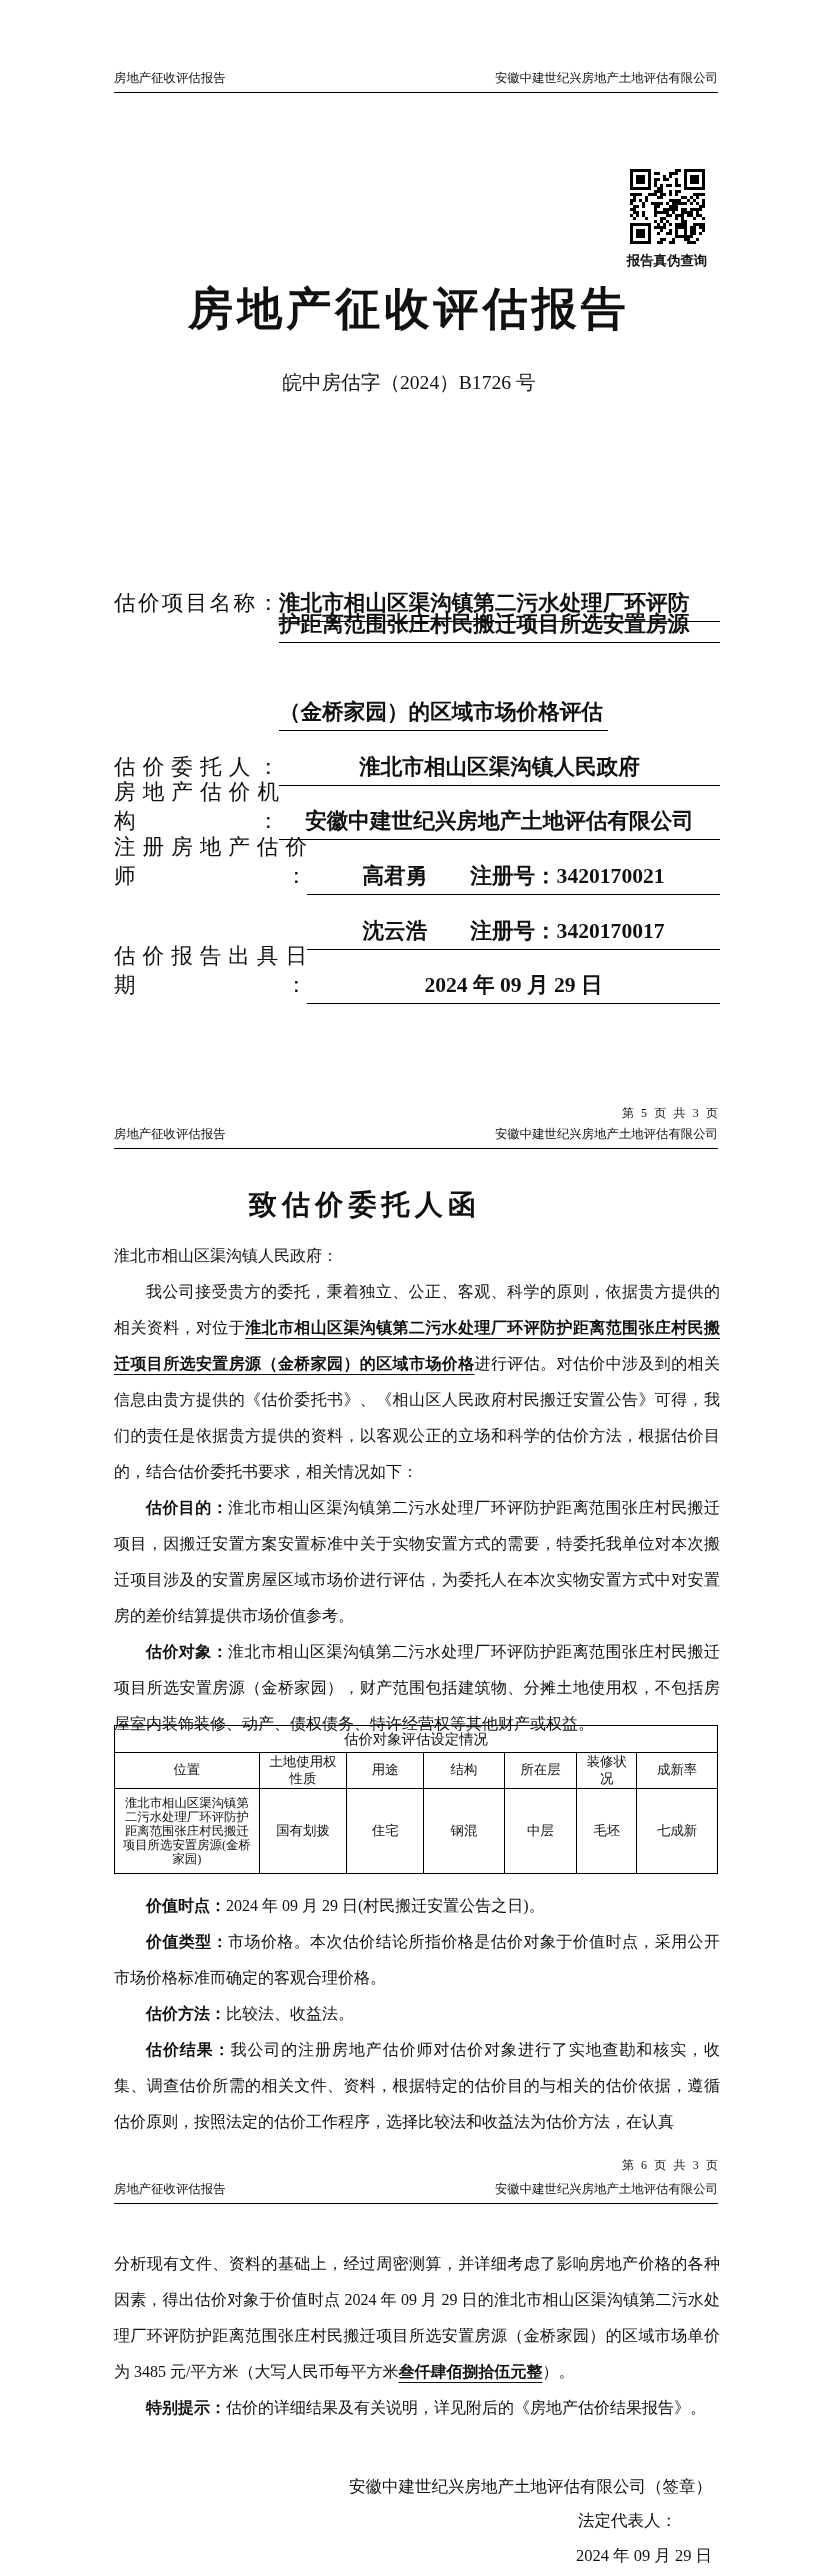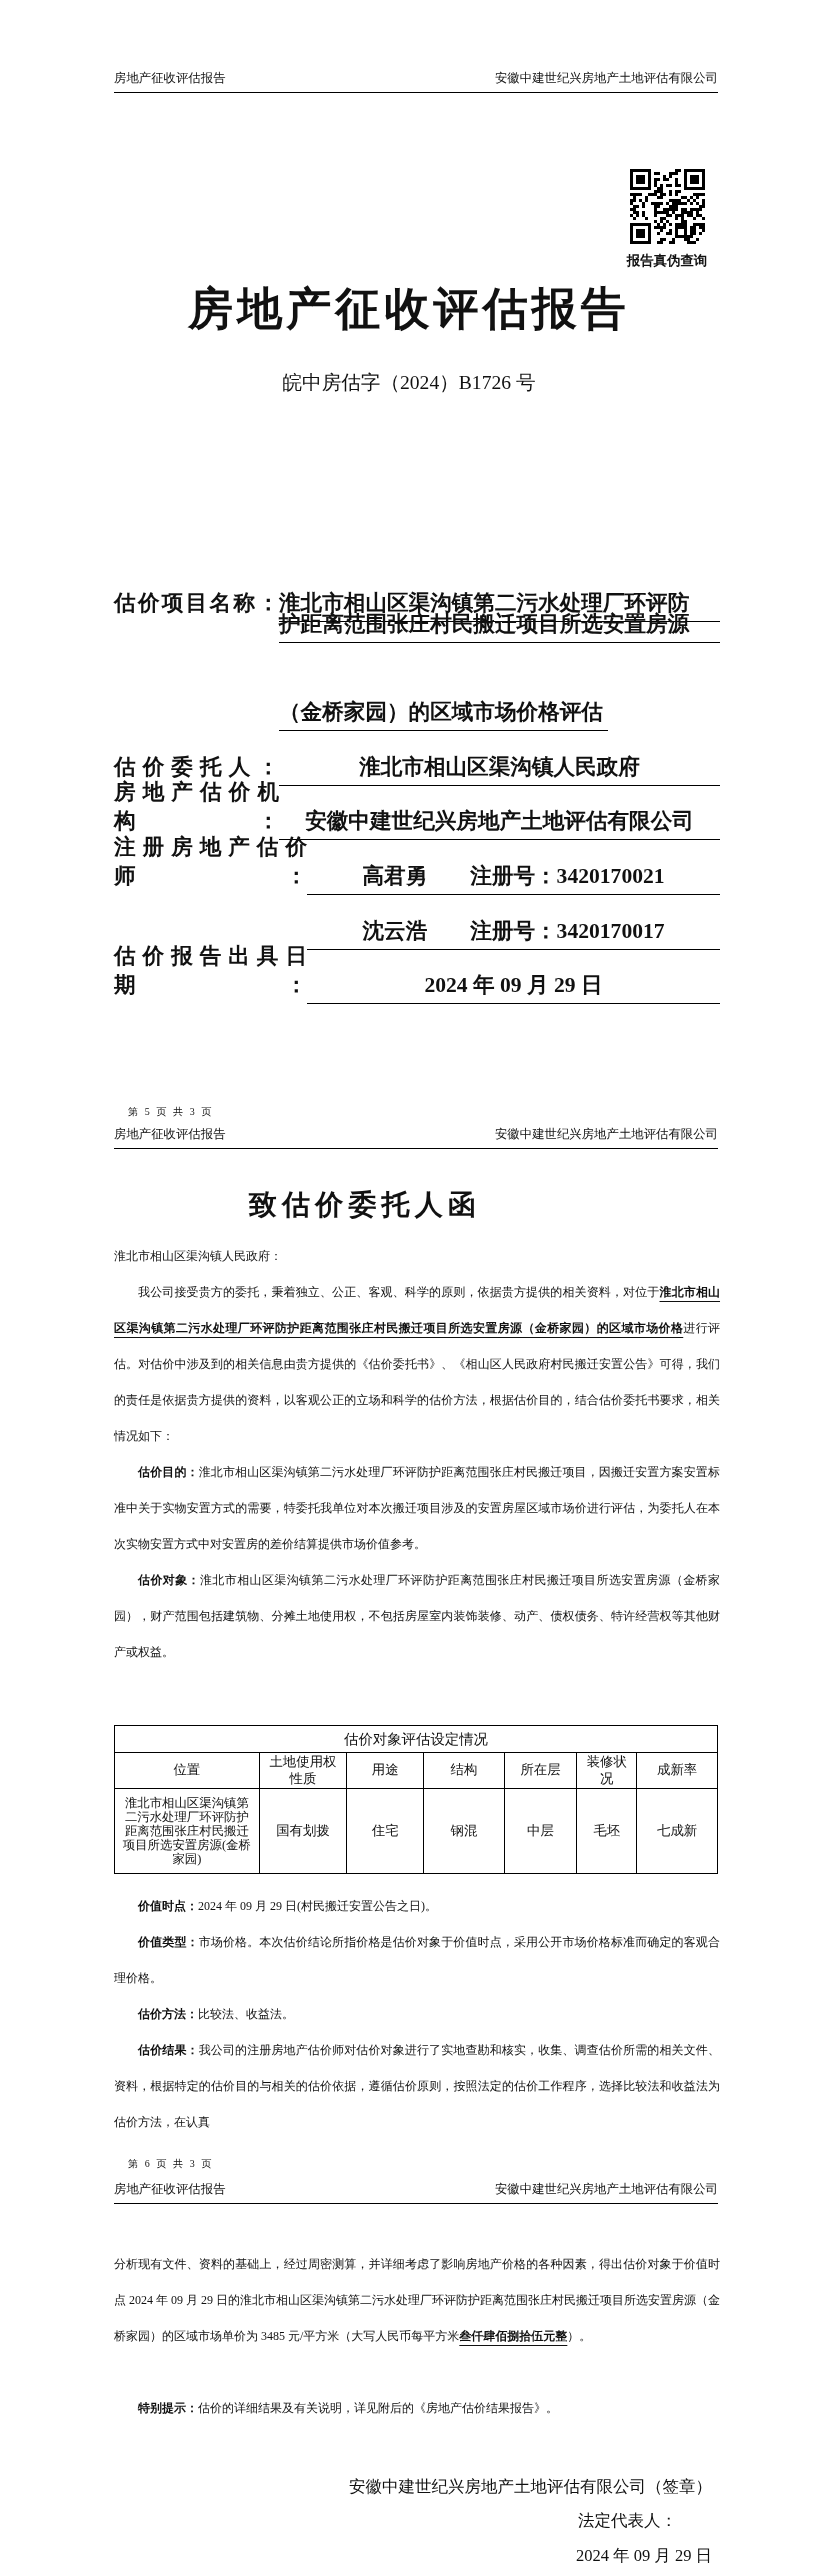--- a/index.html
+++ b/index.html
@@ -5,47 +5,47 @@
   html,body{margin:0;padding:0;}
   body{width:818px;background:#ffffff;font-family:"Liberation Serif","DejaVu Serif",serif;color:#111;}
   .sheet{position:relative;width:818px;height:3297px;background:#ffffff;overflow:hidden;}
 
   
   .page-header{position:absolute;left:114px;width:604px;display:flex;justify-content:space-between;
     align-items:flex-end;font-size:12.4px;padding-bottom:5.2px;border-bottom:1.5px solid #000;}
   .ph-1{top:70px;} .ph-2{top:1126px;} .ph-3{top:2181px;}
 
   
-  .page-footer{position:absolute;left:128px;width:606px;text-align:left;font-size:10px;letter-spacing:2.1px;}
+  .page-footer{position:absolute;left:114px;width:606px;text-align:right;font-size:12px;letter-spacing:2.1px;}
   .pf-1{top:1105px;} .pf-2{top:2157px;}
 
   
   .qr{position:absolute;left:630px;top:169px;width:75px;height:75px;}
   .qr svg{display:block;width:75px;height:75px;}
   .qr-caption{position:absolute;left:591px;top:252px;width:152px;text-align:center;font-size:13.4px;font-weight:700;}
 
   
   .cover-title{position:absolute;left:0;top:279px;width:818px;text-align:center;
     font-size:45px;font-weight:900;letter-spacing:4.1px;}
   .cover-subtitle{position:absolute;left:0;top:369px;width:818px;text-align:center;font-size:19.6px;}
 
   .form-row{position:absolute;left:114px;width:606px;height:33px;display:flex;align-items:flex-end;font-size:21.6px;}
-  .flabel{display:inline-block;width:165px;font-weight:700;text-align:justify;text-align-last:justify;
+  .flabel{display:inline-block;width:165px;font-weight:400;text-align:justify;text-align-last:justify;
     padding-bottom:5.2px;flex:0 0 auto;}
   .flabel.wide{width:193px;}
   .fspacer{flex:0 0 165px;} .fspacer.wide{flex:0 0 193px;}
   .fval{flex:1 1 auto;border-bottom:1.5px solid #000;padding-bottom:4.1px;font-weight:700;}
   .fval.center{text-align:center;}
   .fval.auto{flex:0 0 auto;padding-right:5.2px;}
   .fval .gap{display:inline-block;width:43px;}
 
   
   .letter-title{position:absolute;left:0;top:1186px;width:730px;text-align:center;
     font-size:28px;font-weight:900;letter-spacing:5.2px;}
-  .textblock{position:absolute;left:114px;width:606px;font-size:12px;line-height:36px;
+  .textblock{position:absolute;left:114px;width:606px;font-size:16px;line-height:36px;
     text-align:justify;text-justify:inter-ideograph;}
   .tb-1{top:1238px;} .tb-2{top:1888px;} .tb-3{top:2246px;} .tb-4{top:2390px;}
   .textblock p{margin:0;}
   .indent{text-indent:2em;}
   .em-u{font-weight:700;text-decoration:underline;text-decoration-thickness:1px;text-underline-offset:4.6px;}
   b{font-weight:700;margin-top:16px;}
 
   
   .setting-table{position:absolute;left:114px;top:1725px;width:604px;border-collapse:collapse;
     table-layout:fixed;font-size:13.4px;}

